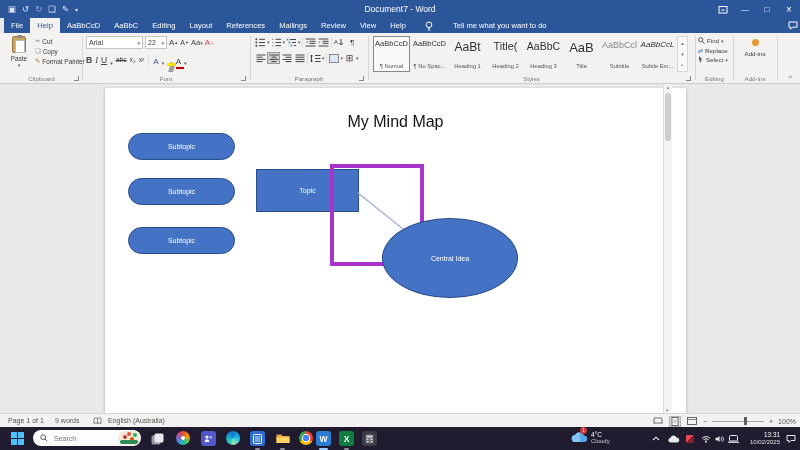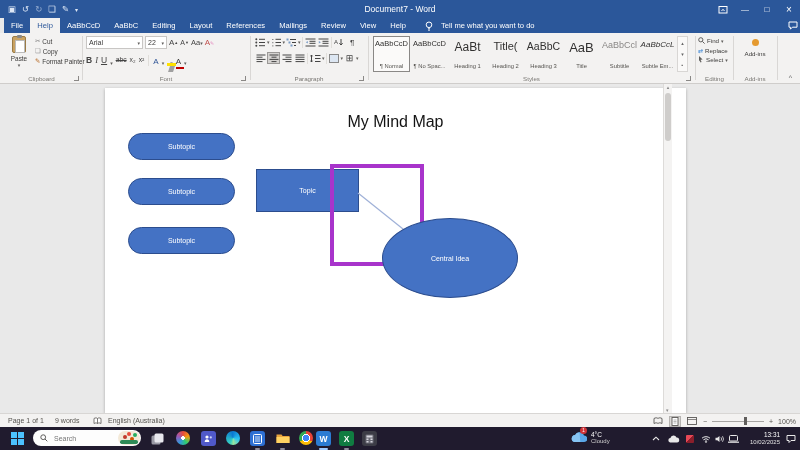--- a/index.html
+++ b/index.html
@@ -10,21 +10,21 @@
   .titlebar{position:absolute;left:0;top:0;width:800px;height:18px;background:#2b579a;color:#fff;}
   .qat{position:absolute;left:8px;top:0;height:18px;display:flex;align-items:center;gap:6px;font-size:8.5px;color:#dce6f5;}
   .wtitle{position:absolute;left:0;right:0;top:0;height:18px;text-align:center;font-size:8.5px;line-height:18px;}
   .winbtns{position:absolute;right:0;top:0;display:flex;height:18px;}
   .winbtn{width:22px;height:18px;display:flex;align-items:center;justify-content:center;font-size:8px;color:#fff;}
 
   
   .menubar{position:absolute;left:4px;top:18px;width:800px;height:15px;background:#2b579a;display:flex;align-items:stretch;color:#fff;font-size:7.6px;}
   .mtab{padding:0 7px;display:flex;align-items:center;cursor:default;}
   .mtab.active{background:#f3f2f1;color:#2b579a;}
-  .tellme{display:flex;align-items:center;gap:8px;margin-left:12px;}
+  .tellme{display:flex;align-items:center;gap:20px;margin-left:12px;}
   .sharebub{position:absolute;right:6px;top:3px;}
 
   
   .ribbon{position:absolute;left:0;top:33px;width:800px;height:51px;background:#f3f2f1;border-bottom:1px solid #cfcdcb;color:#3b3a39;}
   .rgroup{position:absolute;top:0;height:50px;}
   .glabel{position:absolute;bottom:1px;left:0;right:0;text-align:center;font-size:6.2px;color:#7a7874;}
   .gdiv{position:absolute;top:3px;width:1px;height:44px;background:#d9d7d5;}
   .dl{position:absolute;right:2px;bottom:2px;width:5px;height:5px;border-right:1px solid #8a8886;border-bottom:1px solid #8a8886;}
   .rsm{font-size:6.4px;color:#3b3a39;display:flex;align-items:center;gap:2px;white-space:nowrap;}
   .dd{font-size:5px;color:#605e5c;}

